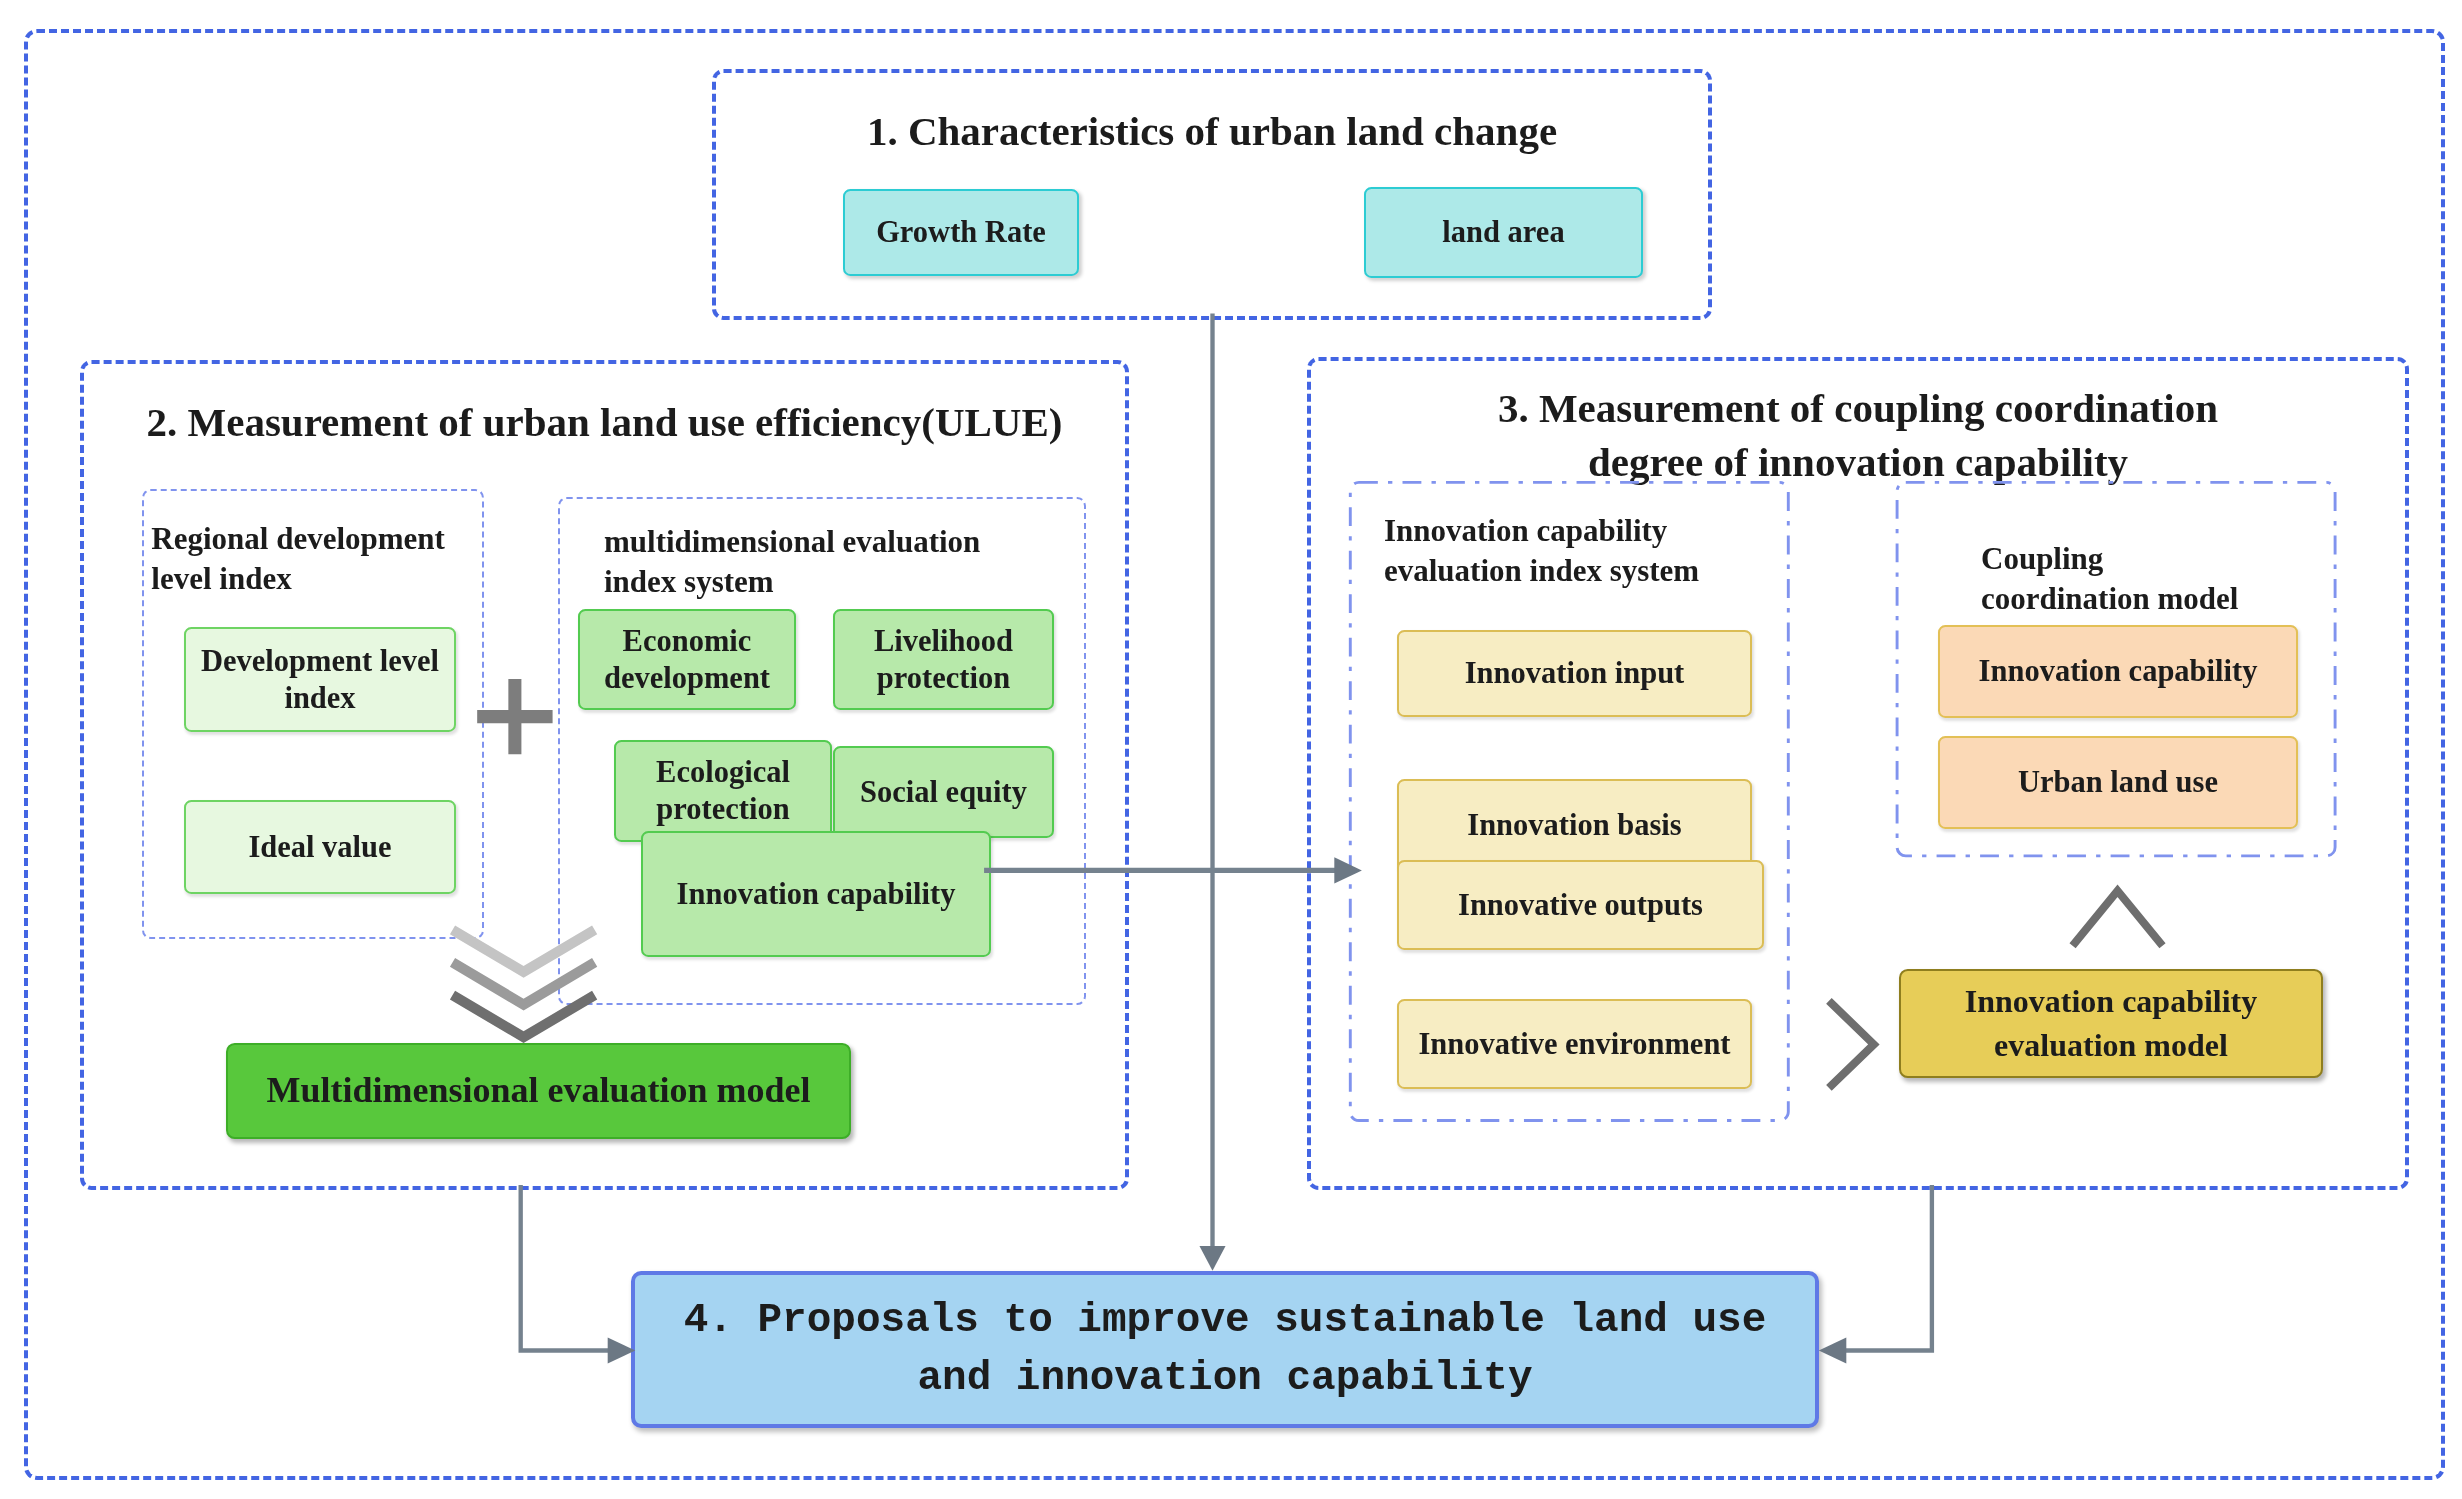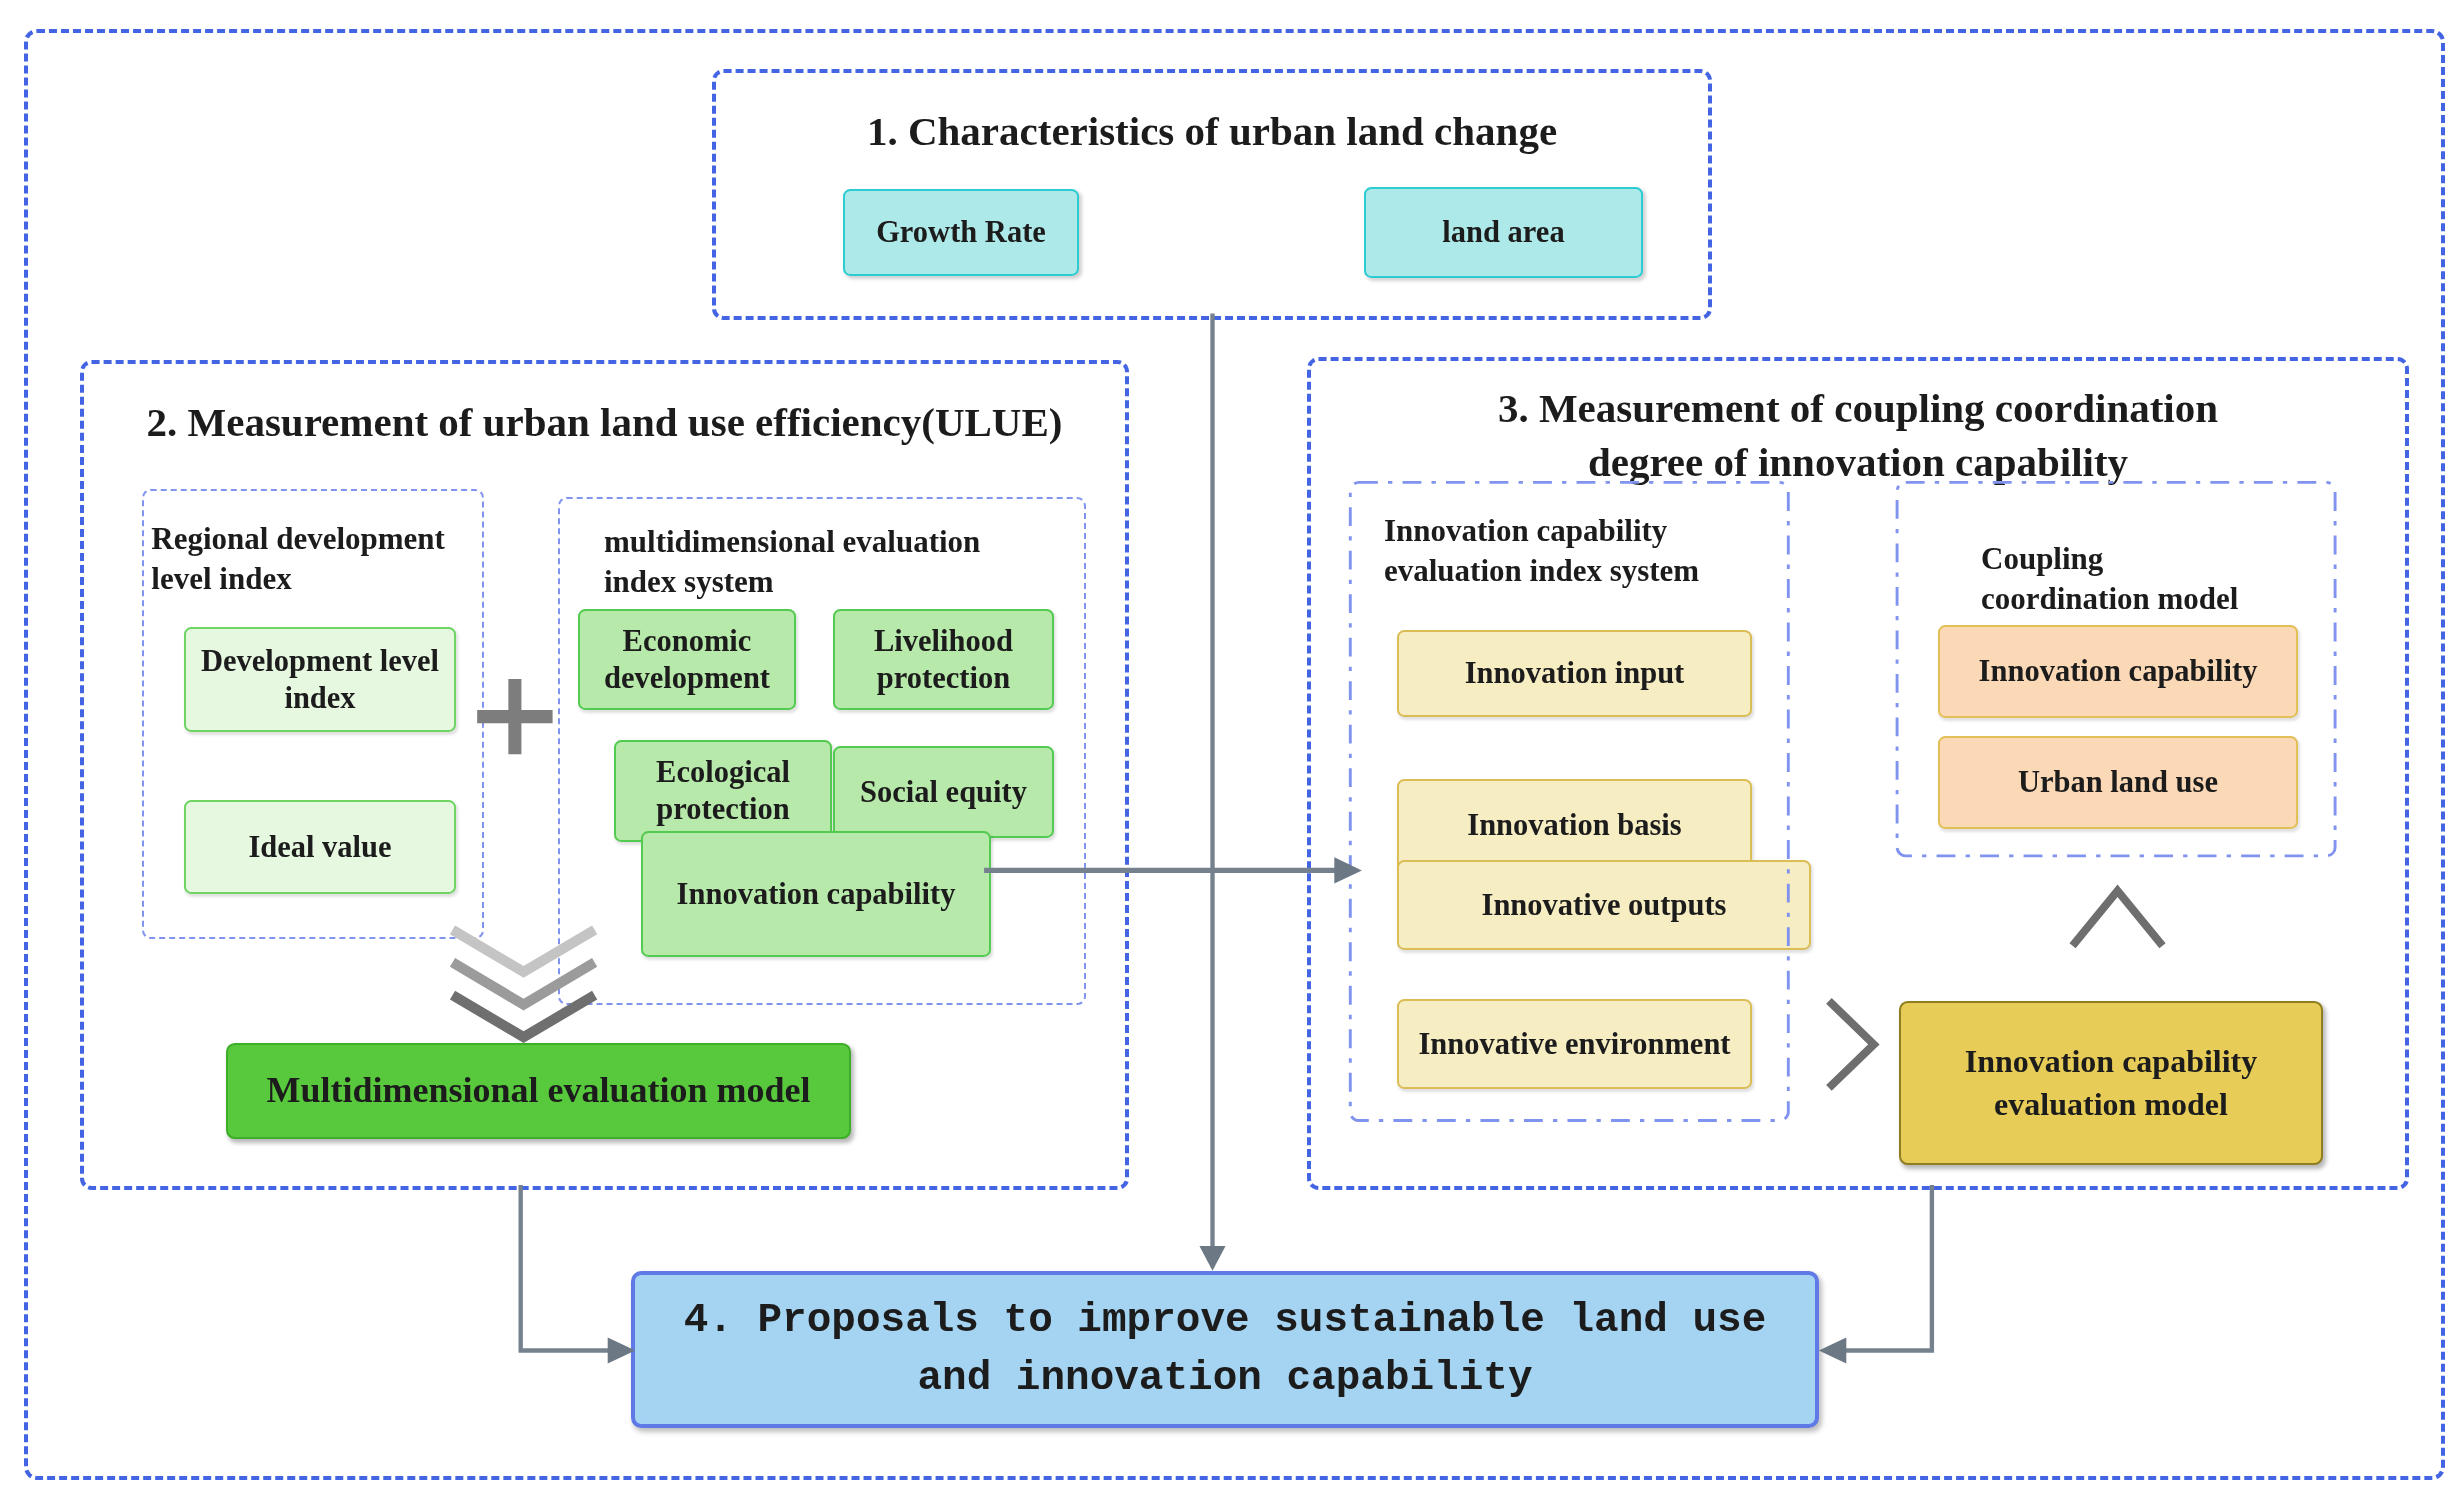--- a/index.html
+++ b/index.html
@@ -63,31 +63,31 @@
   <div class="abs dashed-blue" style="left:1307px;top:357px;width:1094px;height:825px;">
     <div class="sec-title" style="top:20.3px;">
       <div>3. Measurement of coupling coordination</div>
       <div>degree of innovation capability</div>
     </div>
 
     <div class="abs" style="left:44px;top:125px;width:438px;height:638px;">
       <div class="sub-header" style="top:25px;padding:0 29px;">Innovation capability evaluation index system</div>
       <div class="node yellow" style="left:42px;top:144px;width:355px;height:87px;">Innovation input</div>
       <div class="node yellow" style="left:42px;top:255px;width:355px;height:93px;margin-top:38px;">Innovation basis</div>
-      <div class="node yellow" style="left:42px;top:374px;width:414px;height:90px;">Innovative outputs</div>
+      <div class="node yellow" style="left:42px;top:374px;width:367px;height:90px;">Innovative outputs</div>
       <div class="node yellow" style="left:42px;top:513px;width:355px;height:90px;">Innovative environment</div>
     </div>
 
     <div class="abs" style="left:590px;top:125px;width:438px;height:374px;">
       <div class="sub-header" style="top:25px;padding:0 80px;margin-top:28px;">Coupling coordination model</div>
       <div class="node orange" style="left:37px;top:139px;width:360px;height:93px;">Innovation capability</div>
       <div class="node orange" style="left:37px;top:250px;width:360px;height:93px;">Urban land use</div>
     </div>
 
-    <div class="node gold" style="left:588px;top:608px;width:424px;height:164px;padding:7.3px 44px;margin-top:32px;">Innovation capability evaluation model</div>
+    <div class="node gold" style="left:588px;top:608px;width:424px;height:109px;padding:7.3px 44px;">Innovation capability evaluation model</div>
   </div>
 
   <div class="abs node blue-box" style="left:631px;top:1271px;width:1188px;height:157px;flex-direction:column;font-family:Liberation Mono, monospace;">
     <div class="line">4.  Proposals to improve sustainable land use</div>
     <div class="line">and innovation capability</div>
   </div>
 
   <svg class="overlay" width="2462" height="1500" viewBox="0 0 3395 2068">
 
     <rect x="1862" y="665" width="604" height="880" rx="12" fill="none" stroke="#8093EE" stroke-width="4" stroke-dasharray="26 14 6 14"></rect>

